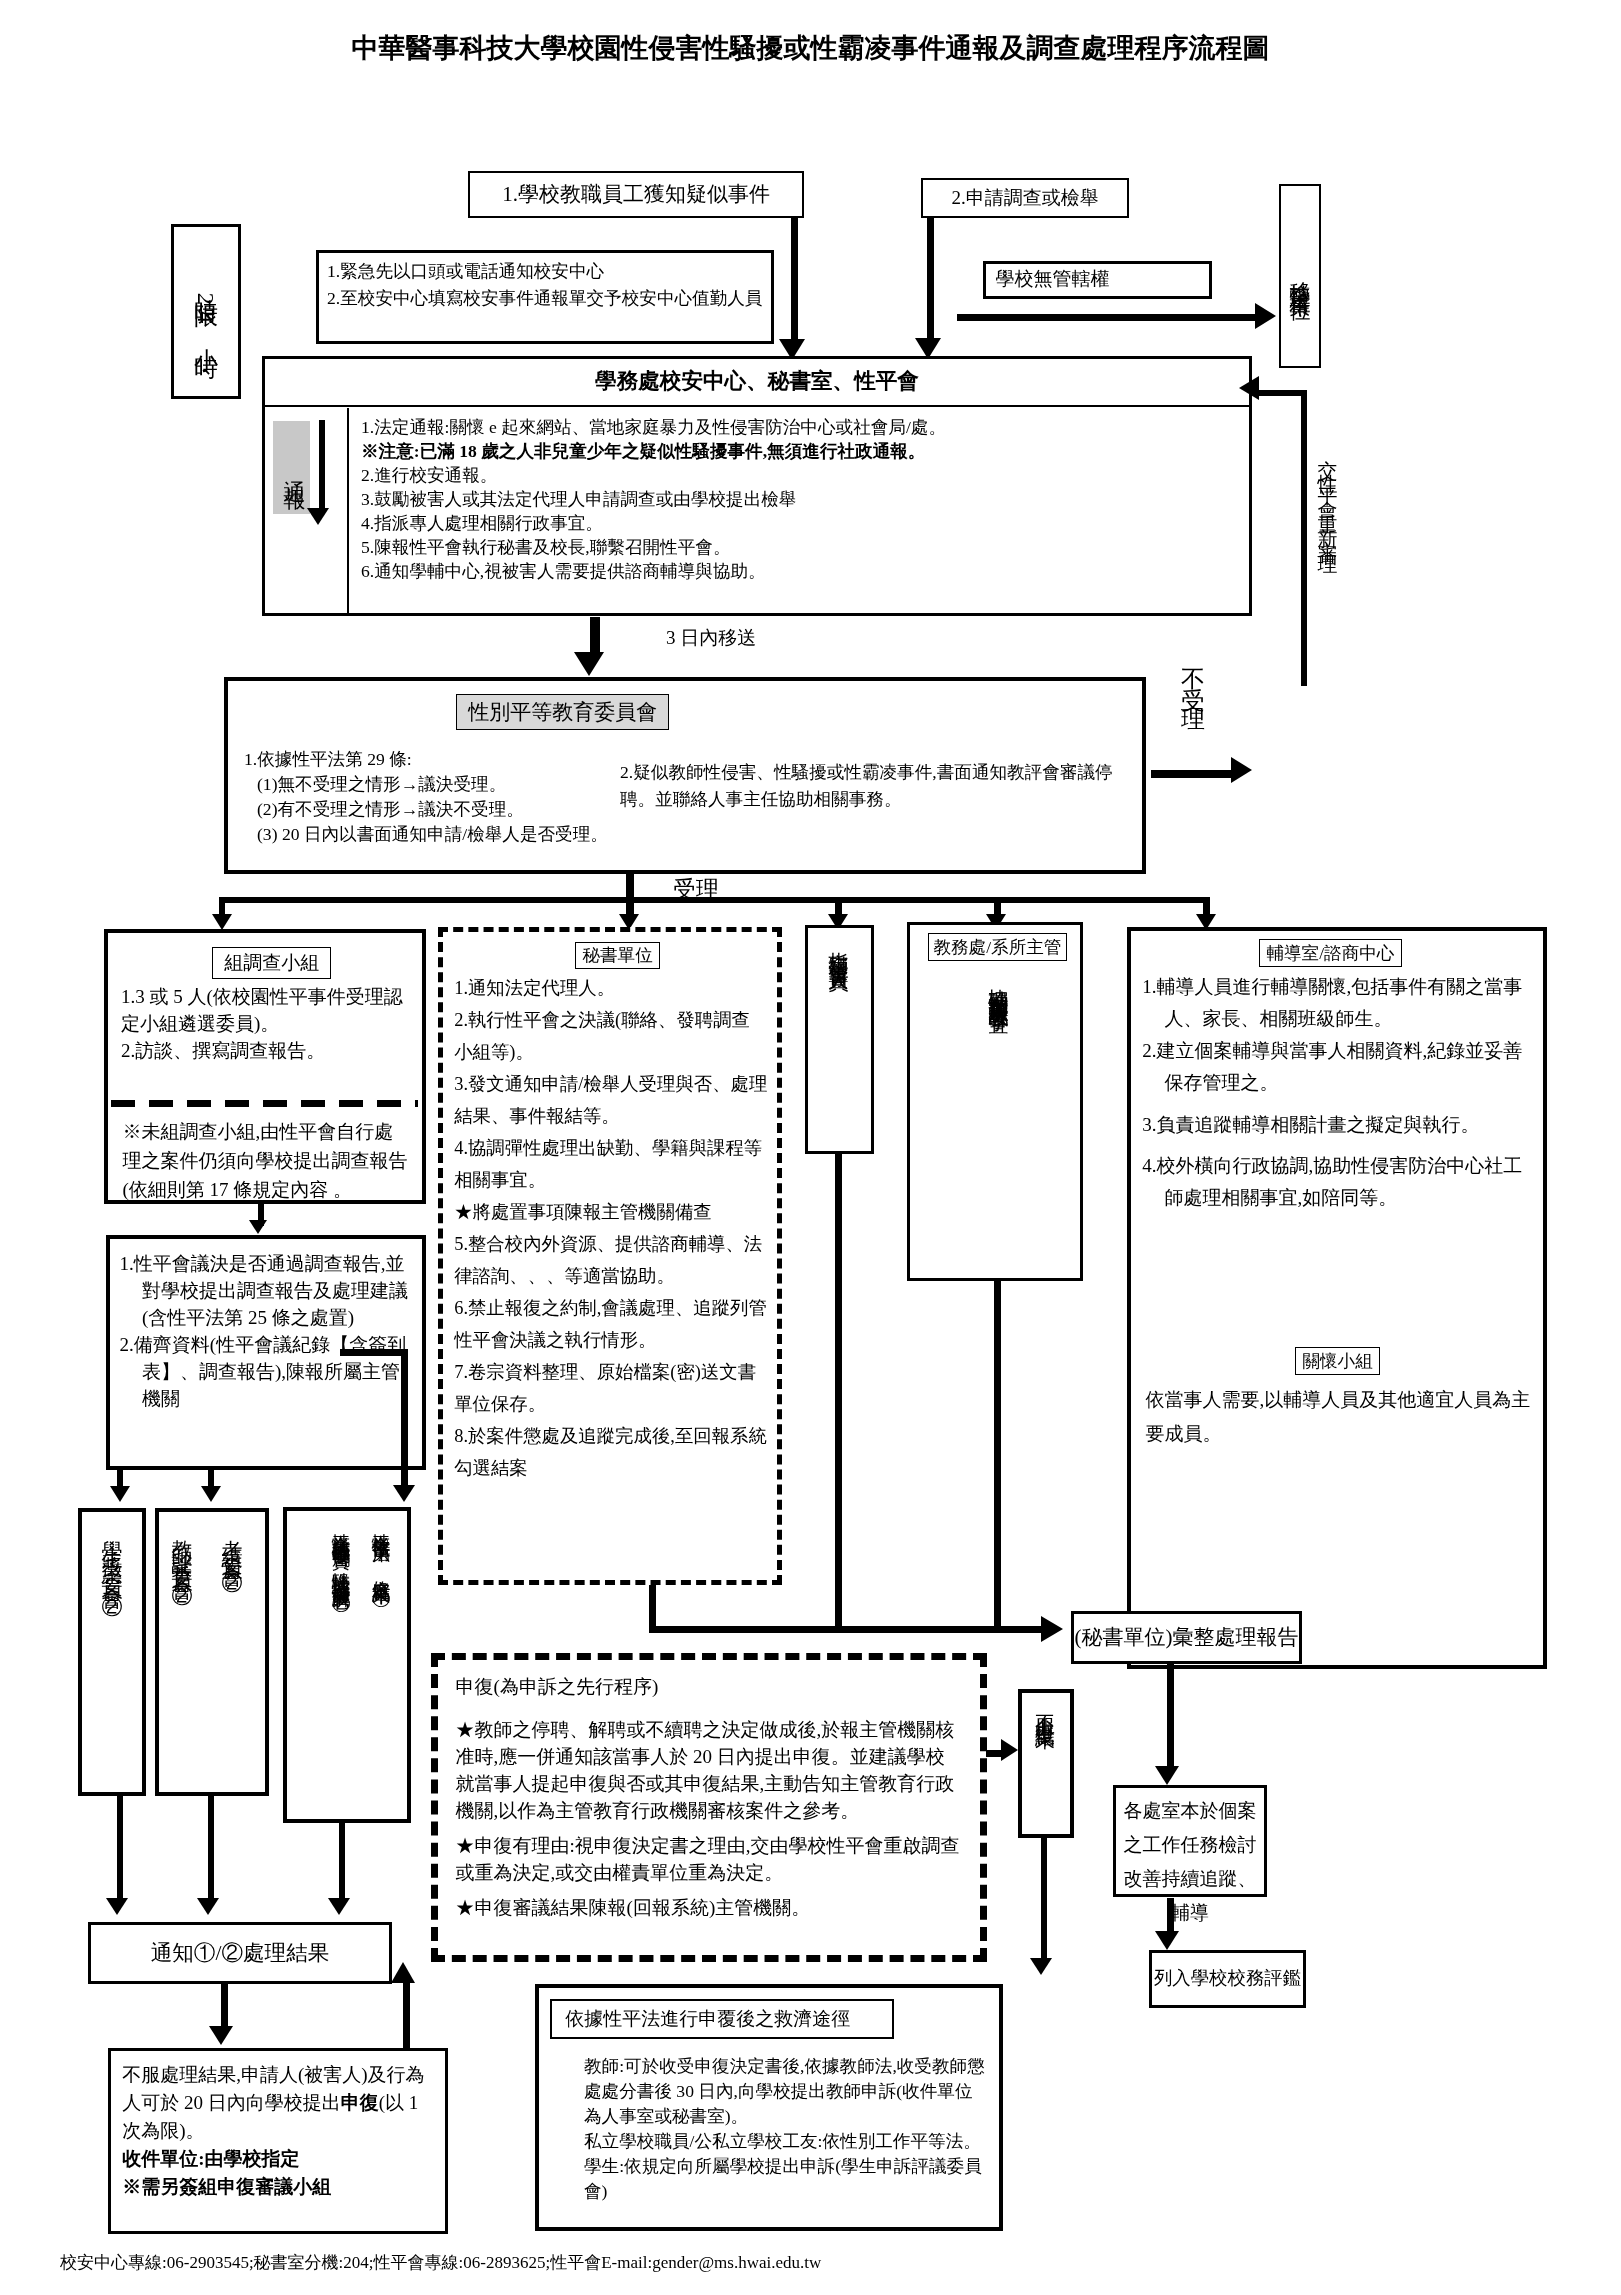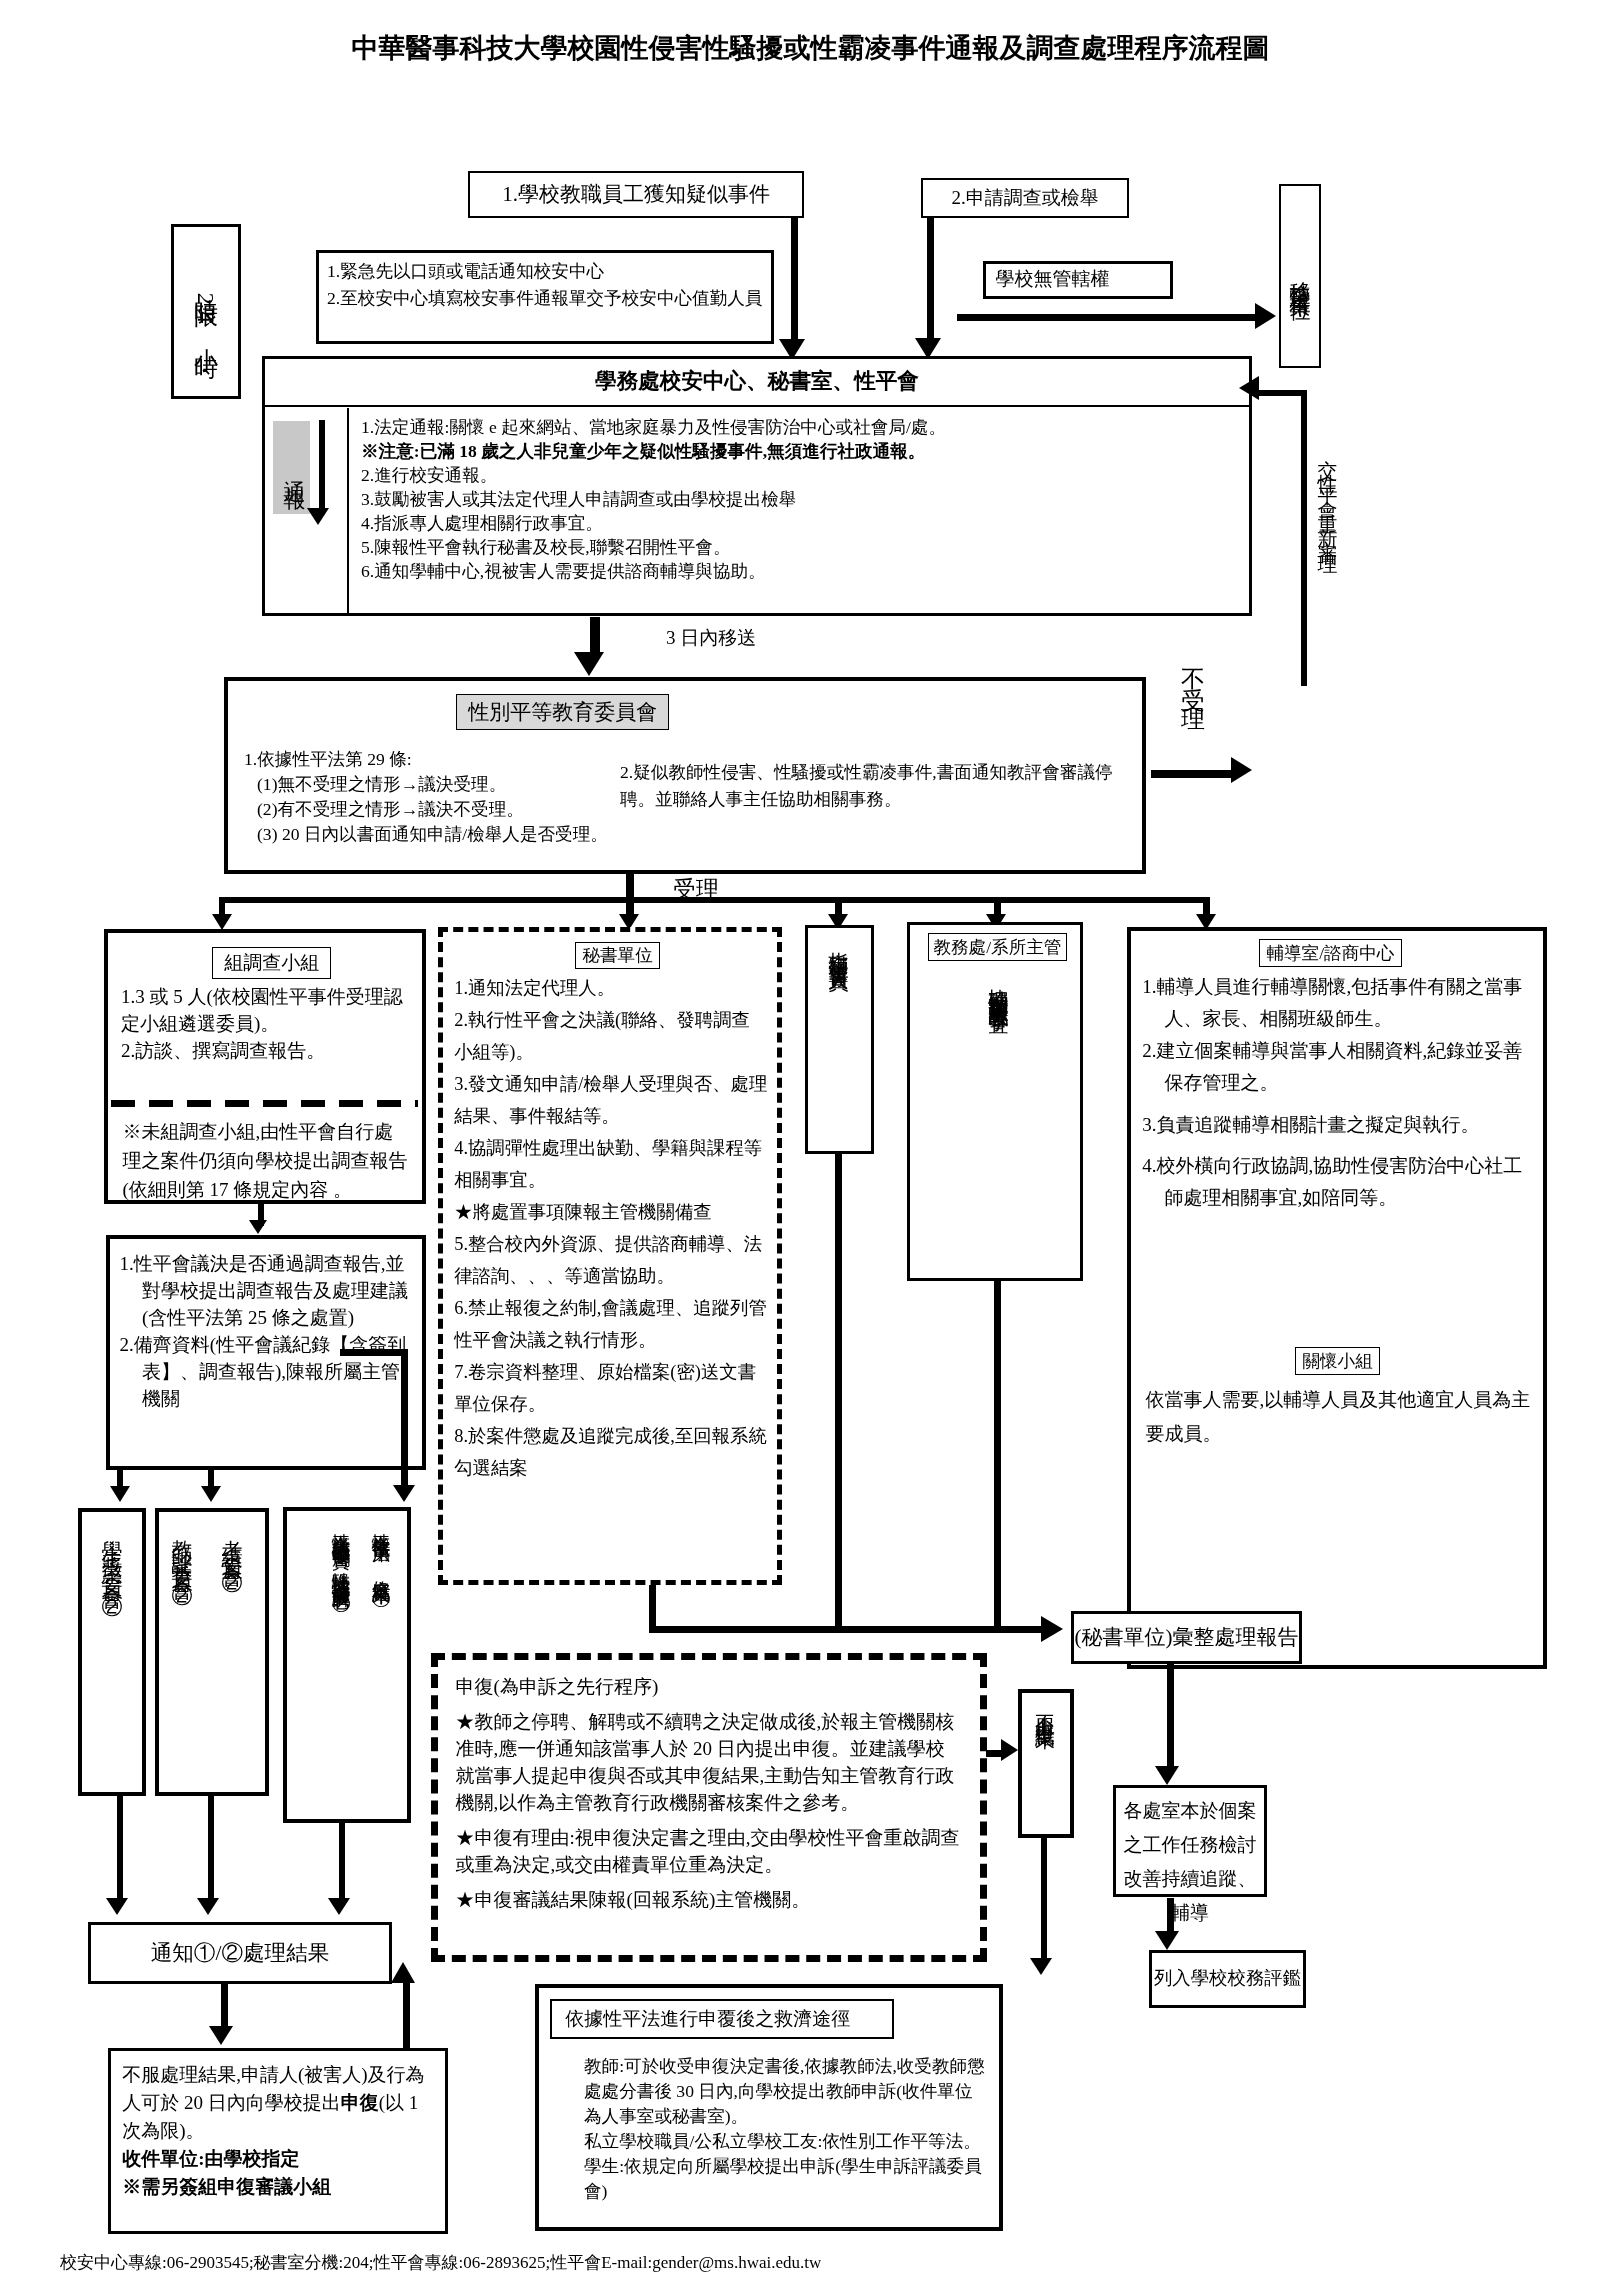--- a/index.html
+++ b/index.html
@@ -37,21 +37,21 @@
     <div>1.緊急先以口頭或電話通知校安中心</div>
     <div>2.至校安中心填寫校安事件通報單交予校安中心值勤人員</div>
   </div>
 
   <div class="box ctr" style="left:921px;top:178px;width:208px;height:40px;border-width:2.4px;font-size:19px;line-height:35px;">
     <span>2.申請調查或檢舉</span>
   </div>
   <div class="ln" style="left:927px;top:218px;width:7.2px;height:120px;"></div>
   <div class="tri" style="left:915px;top:338px;border-left:13px solid transparent;border-right:13px solid transparent;border-top:21px solid #000;"></div>
 
-  <div class="box" style="left:983px;top:261px;width:190px;height:38px;font-size:19px;line-height:30px;padding-left:9.6px;">
+  <div class="box" style="left:983px;top:261px;width:229px;height:38px;font-size:19px;line-height:30px;padding-left:9.6px;">
     <span>學校無管轄權</span>
   </div>
   <div class="ln" style="left:957px;top:314px;width:300px;height:7.2px;"></div>
   <div class="tri" style="left:1255px;top:303px;border-top:13px solid transparent;border-bottom:13px solid transparent;border-left:21px solid #000;"></div>
 
   <div class="box" style="left:1279px;top:184px;width:42px;height:184px;border-width:2.4px;display:flex;align-items:center;justify-content:center;">
     <span class="v" style="font-size:21px;letter-spacing:3.2px;">移轉至權責單位</span>
   </div>
 
   <div class="box" style="left:262px;top:356px;width:990px;height:260px;">
@@ -214,21 +214,21 @@
   <div class="box ctr" style="left:1113px;top:1785px;width:154px;height:112px;padding-top:6.4px;font-size:19px;line-height:34px;">
     <span>各處室本於個案之工作任務檢討改善持續追蹤、輔導</span>
   </div>
   <div class="ln" style="left:1167px;top:1898px;width:7.2px;height:34px;"></div>
   <div class="tri" style="left:1155px;top:1931px;border-left:12px solid transparent;border-right:12px solid transparent;border-top:19px solid #000;"></div>
   <div class="box ctr" style="left:1113px;top:1950px;width:157px;height:58px;font-size:18.4px;line-height:51px;margin-left:36px;">
     <span>列入學校校務評鑑</span>
   </div>
 
   <div class="box" style="left:431px;top:1653px;width:556px;height:309px;border:7.2px dashed #000;padding:13px 17.6px;font-size:19px;line-height:27px;">
-    <div style="margin-bottom:8px;">申復(為申訴之先行程序)</div>
+    <div style="margin-bottom:16px;">申復(為申訴之先行程序)</div>
     <div style="margin-bottom:8px;">★教師之停聘、解聘或不續聘之決定做成後,於報主管機關核准時,應一併通知該當事人於 20 日內提出申復。並建議學校就當事人提起申復與否或其申復結果,主動告知主管教育行政機關,以作為主管教育行政機關審核案件之參考。</div>
     <div style="margin-bottom:8px;">★申復有理由:視申復決定書之理由,交由學校性平會重啟調查或重為決定,或交由權責單位重為決定。</div>
     <div>★申復審議結果陳報(回報系統)主管機關。</div>
   </div>
 
   <div class="box ctr" style="left:88px;top:1922px;width:304px;height:62px;font-size:21.6px;line-height:56px;">
     <span>通知①/②處理結果</span>
   </div>
   <div class="ln" style="left:221px;top:1984px;width:7.2px;height:42px;"></div>
   <div class="tri" style="left:209px;top:2026px;border-left:12px solid transparent;border-right:12px solid transparent;border-top:19px solid #000;"></div>

